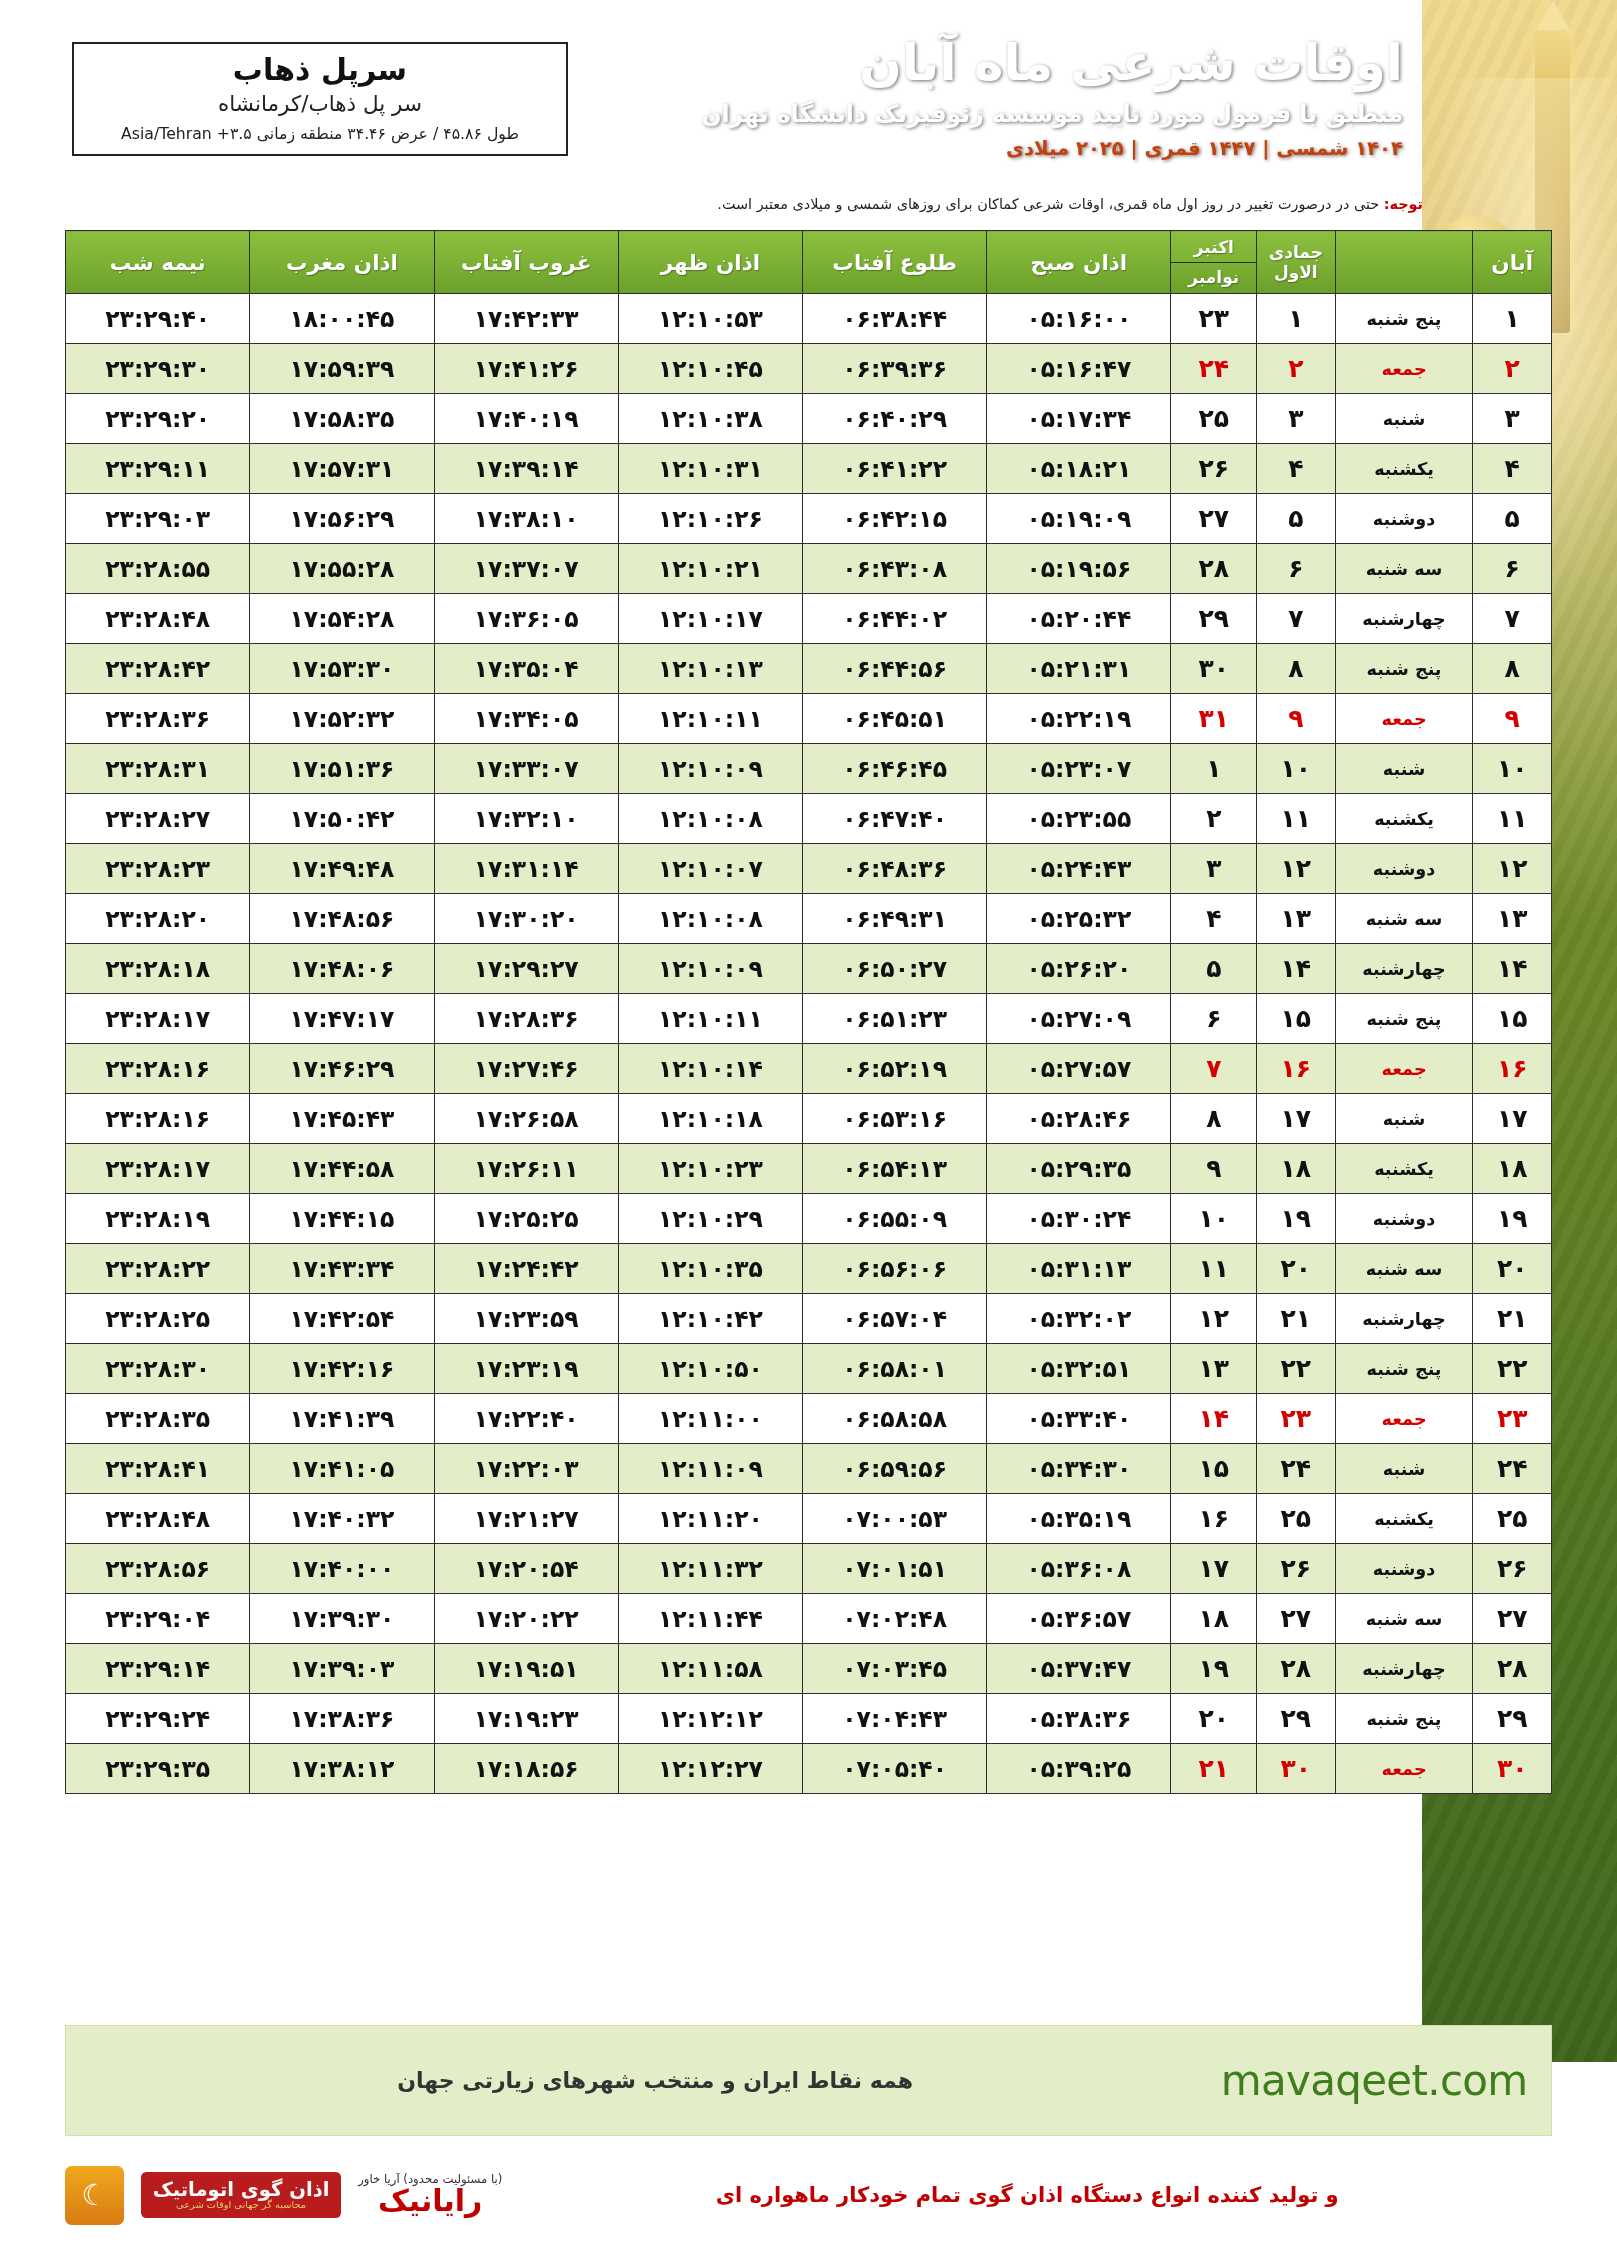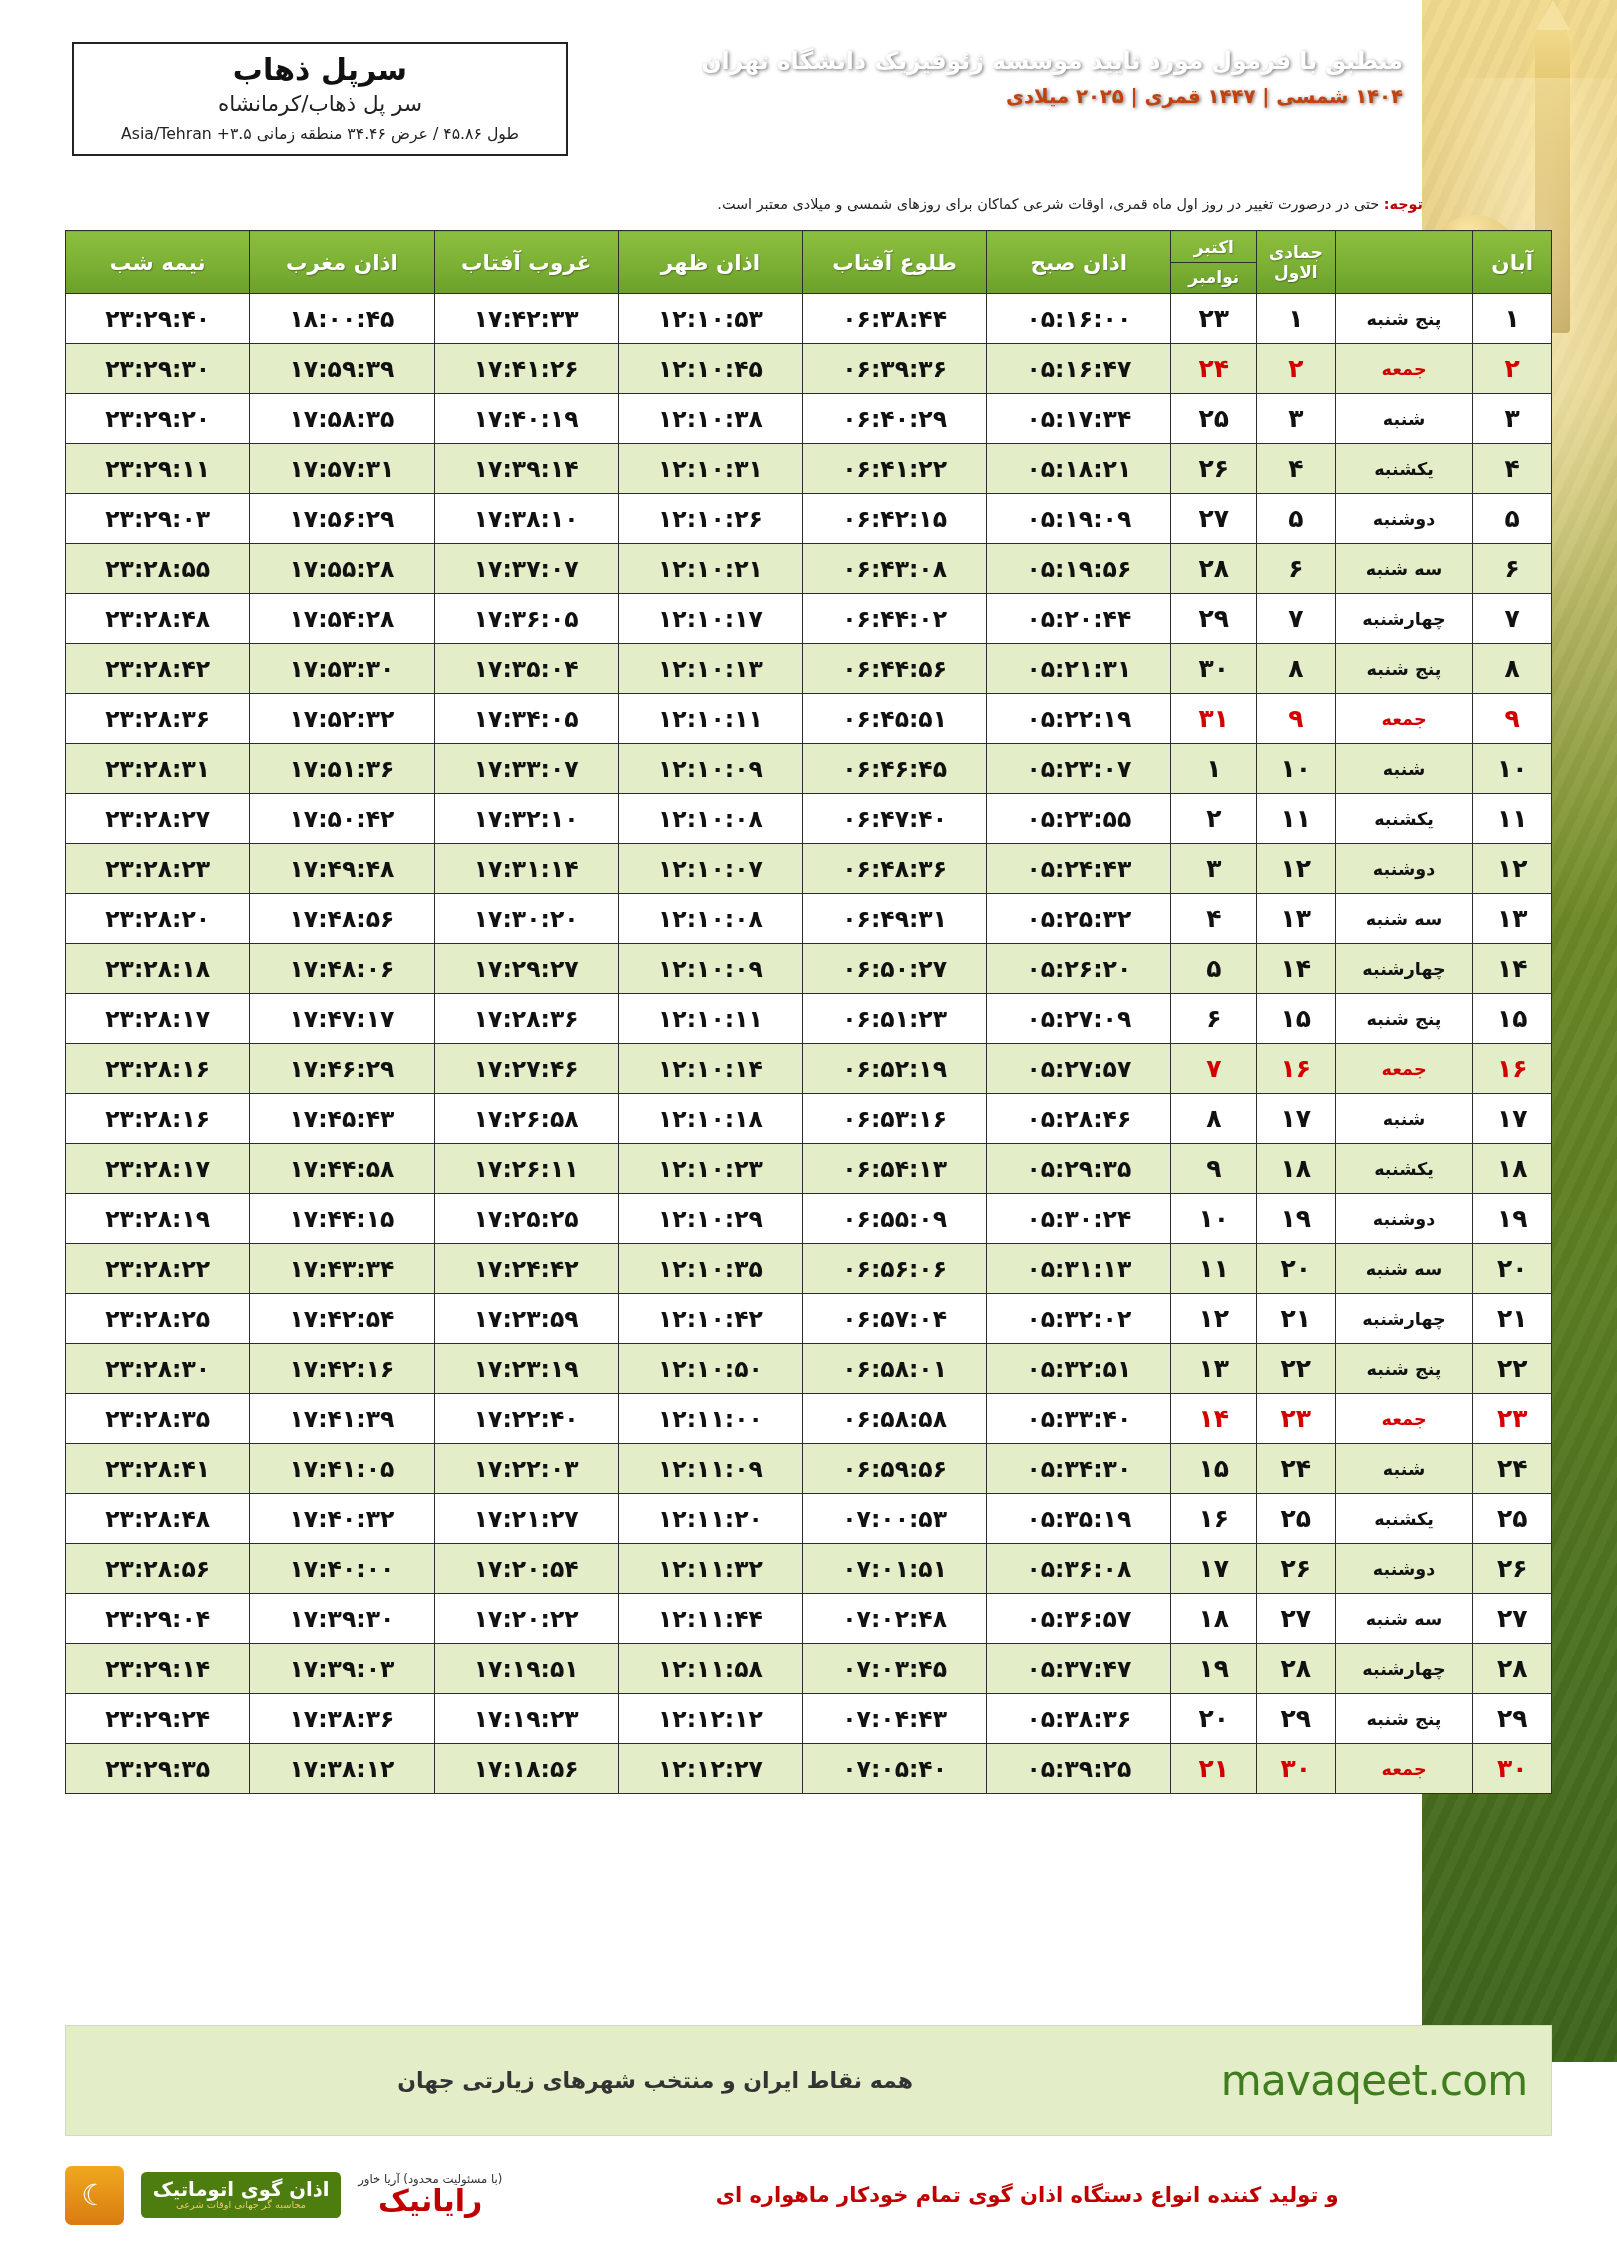--- a/index.html
+++ b/index.html
@@ -109,40 +109,41 @@
   .mav-fa{font-size:43px;font-weight:bold;color:#3f7d1e;}
   .mav-fa small{font-size:19.6px;color:#444;font-weight:bold;}
   .fbottom{position:absolute;left:65px;top:130px;width:1487px;height:98px;display:flex;align-items:center;justify-content:space-between;}
   .phone{font-size:26px;font-weight:bold;color:#0b4a8f;text-align:left;line-height:1.3;}
   .phone .web{font-size:22px;}
   .ftext{font-size:21px;color:#c00000;font-weight:bold;text-align:center;line-height:1.45;flex:1;padding:0 26px;}
   .brandrow{display:flex;align-items:center;gap:17px;}
   .brand-rayaneh{font-size:30px;font-weight:bold;color:#c00000;line-height:1;text-align:center;}
   .brand-rayaneh small{display:block;font-size:11.7px;color:#333;font-weight:normal;}
   .brand-azan{
-    background:#4d7c0f;color:#fff;padding:6.5px 11.7px;border-radius:5.2px;text-align:center;
+    background:#b91c1c;color:#fff;padding:6.5px 11.7px;border-radius:5.2px;text-align:center;
     font-size:19.6px;font-weight:bold;line-height:1.1;
   }
   .brand-azan small{display:block;font-size:9.8px;color:#e7c96a;font-weight:normal;}
   .azlogo{
     width:59px;height:59px;border-radius:6.5px;
     background:linear-gradient(180deg,#f0a81e,#d97b12);
     display:flex;align-items:center;justify-content:center;color:#fff;font-size:29px;font-weight:bold;
   }
 </style>
 </head>
 <body>
 
 <div class="rightband"></div>
 <div class="minaret"></div>
 <div class="dome"></div>
 <div class="glow"></div>
 
 <div class="header">
   <div class="title-block">
+    <div class="title-main">اوقات شرعی ماه آبان</div>
     <div class="title-sub">منطبق با فرمول مورد تایید موسسه ژئوفیزیک دانشگاه تهران</div>
     <div class="title-dates">۱۴۰۴ شمسی | ۱۴۴۷ قمری | ۲۰۲۵ میلادی</div>
   </div>
 </div>
 
 <div class="citybox">
   <div class="city-name">سرپل ذهاب</div>
   <div class="city-sub">سر پل ذهاب/کرمانشاه</div>
   <div class="city-geo">طول ۴۵.۸۶ / عرض ۳۴.۴۶ منطقه زمانی ۳.۵+ Asia/Tehran</div>
 </div>

